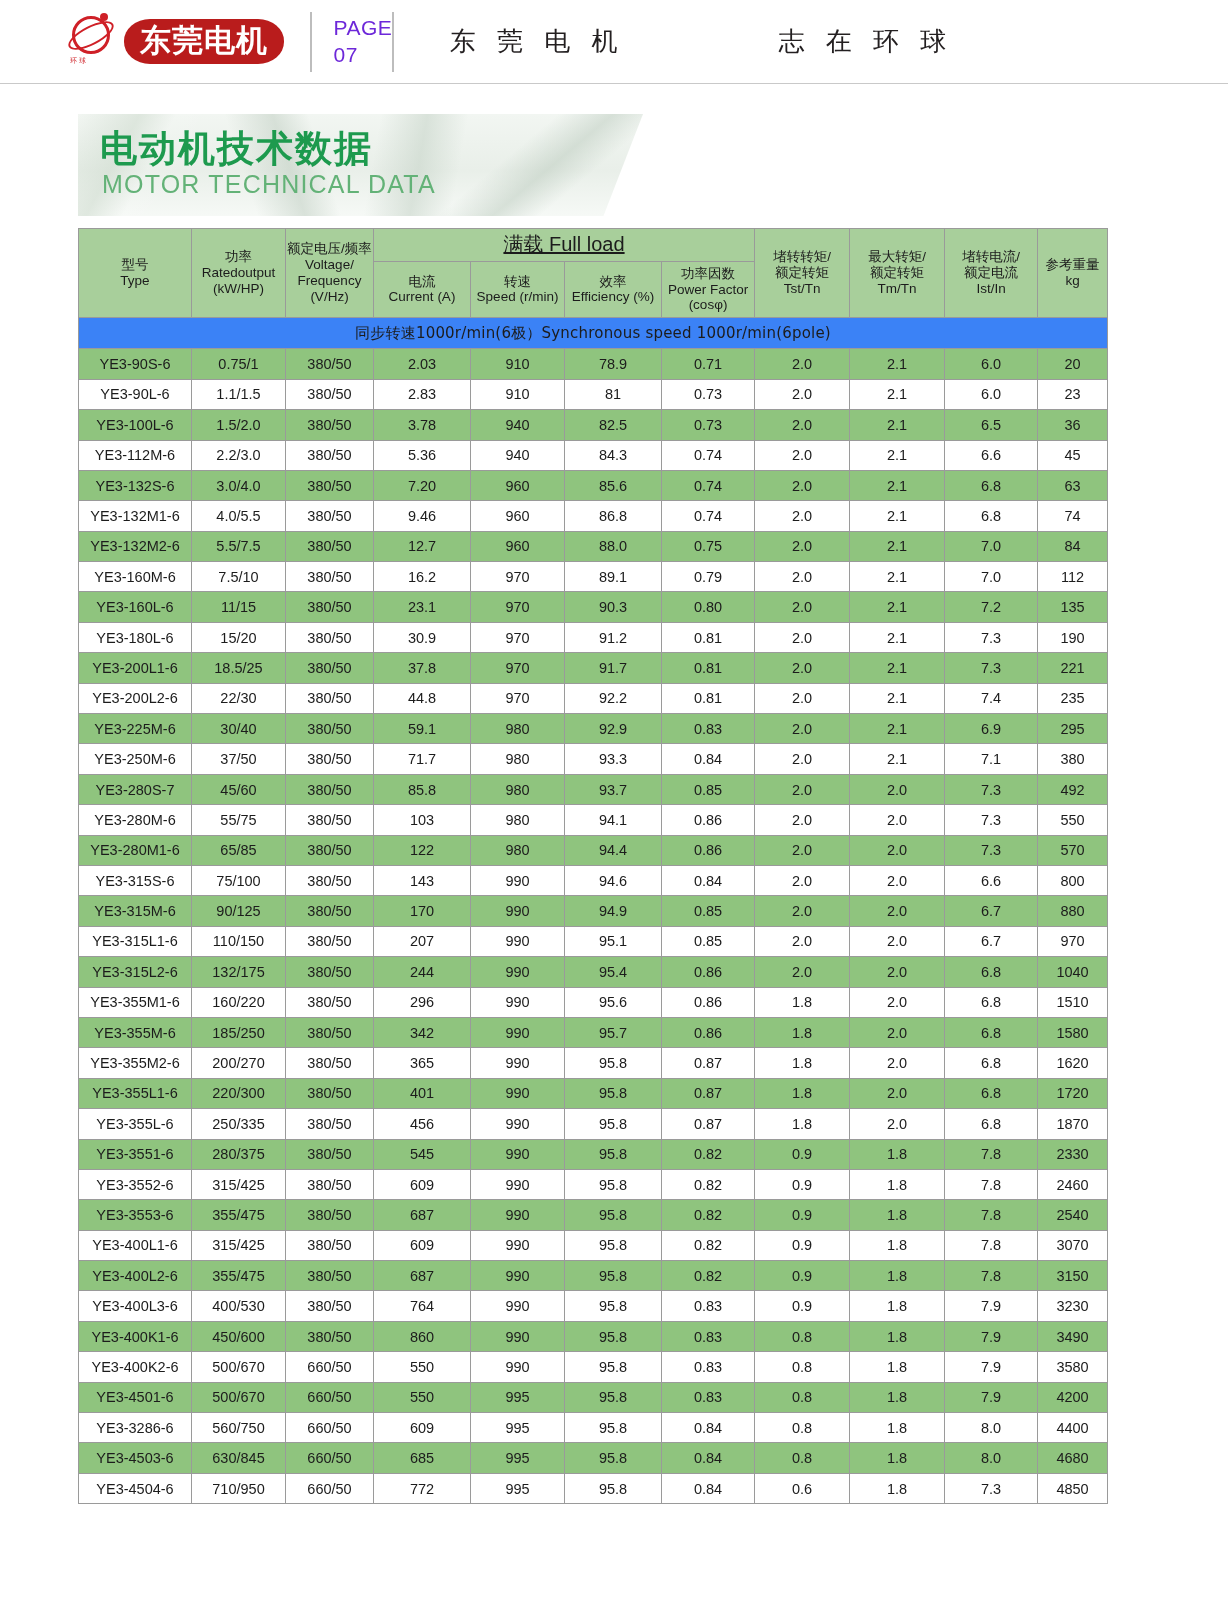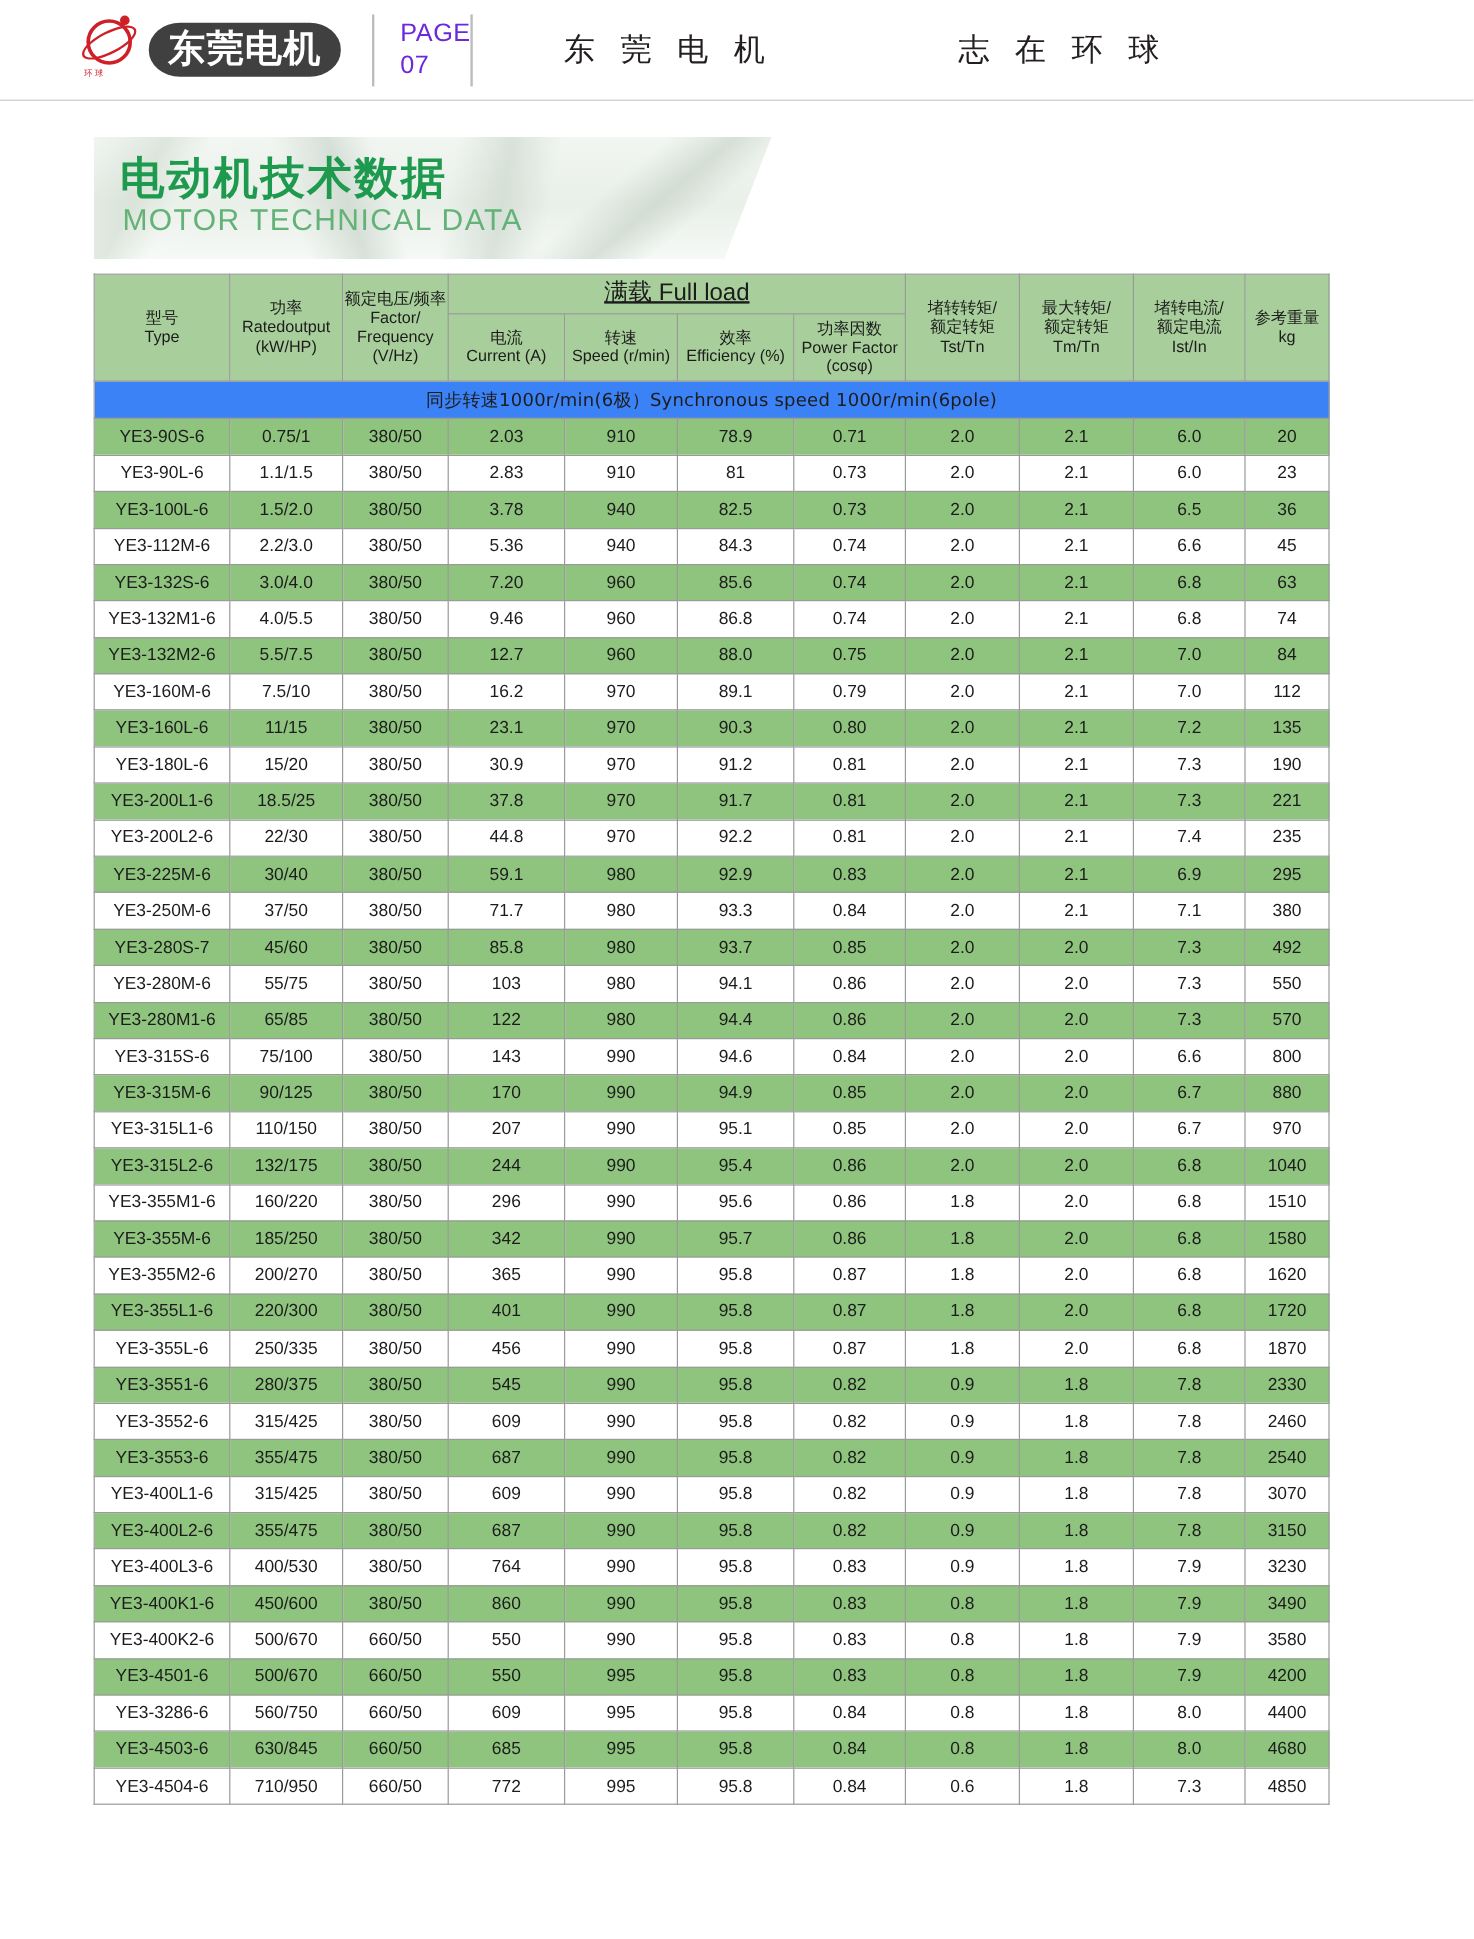--- a/index.html
+++ b/index.html
@@ -44,21 +44,21 @@
     position:absolute; left:34px; top:1px;
     width:8px; height:8px; border-radius:50%;
     background:#cf2027;
   }
   .brand-mark .mark-sub{
     position:absolute; left:4px; top:44px;
     font-size:7px; color:#cf2027; letter-spacing:2px;
     white-space:nowrap;
   }
   .brand-plate{
-    background:#404040;
+    background:#b91c1c;
     color:#ffffff;
     font-size:31px;
     font-weight:bold;
     letter-spacing:1px;
     padding:6px 16px 8px;
     border-radius:26px/22px;
     line-height:1;
     margin-right:26px;
   }
   .hdr-sep{
@@ -72,21 +72,21 @@
     letter-spacing:0.5px;
     min-width:56px;
   }
   .page-num .pn-line{ display:block; }
   .hdr-slogan{
     display:flex;
     align-items:center;
     font-size:26px;
     letter-spacing:7px;
     color:#231f20;
-    margin-left:54px;
+    margin-left:34px;
     gap:48px;
   }
   .hdr-slogan .sl-gap{ display:inline-block; width:58px; }
 
   
   .title-banner{
     position:relative;
     margin:30px 0 0 78px;
     width:565px;
     height:102px;
@@ -215,21 +215,21 @@
         <span class="th-cn">型号</span>
         <span class="th-en">Type</span>
       </th>
       <th rowspan="2">
         <span class="th-cn">功率</span>
         <span class="th-en">Ratedoutput</span>
         <span class="th-en">(kW/HP)</span>
       </th>
       <th rowspan="2">
         <span class="th-cn">额定电压/频率</span>
-        <span class="th-en">Factor/</span>
+        <span class="th-en">Voltage/</span>
         <span class="th-en">Frequency</span>
         <span class="th-en">(V/Hz)</span>
       </th>
       <th colspan="4" class="th-full">满载 Full load</th>
       <th rowspan="2">
         <span class="th-cn">堵转转矩/</span>
         <span class="th-cn">额定转矩</span>
         <span class="th-en">Tst/Tn</span>
       </th>
       <th rowspan="2">

